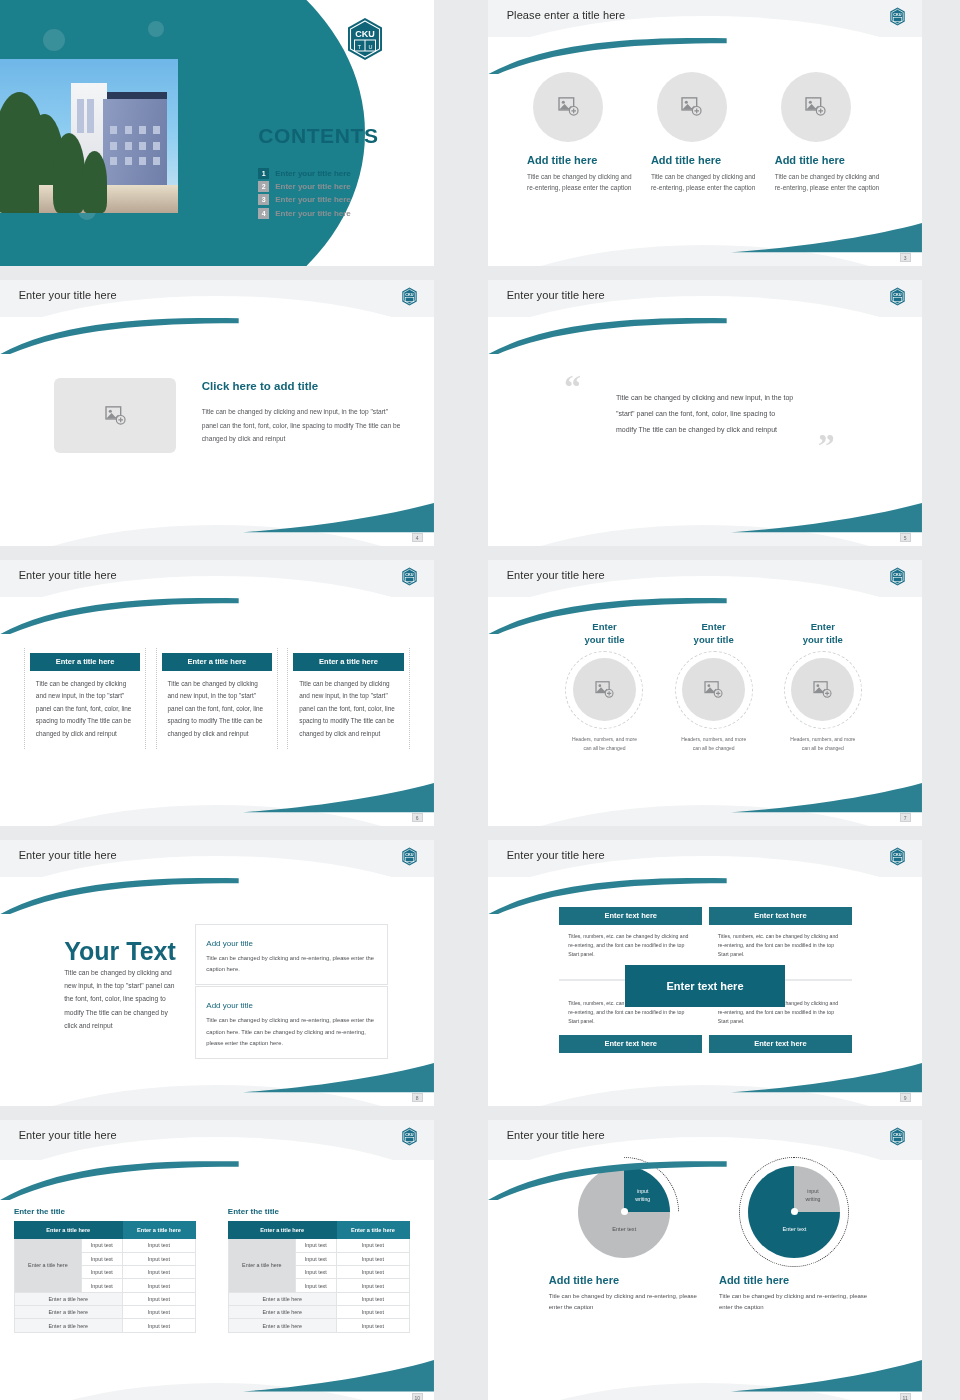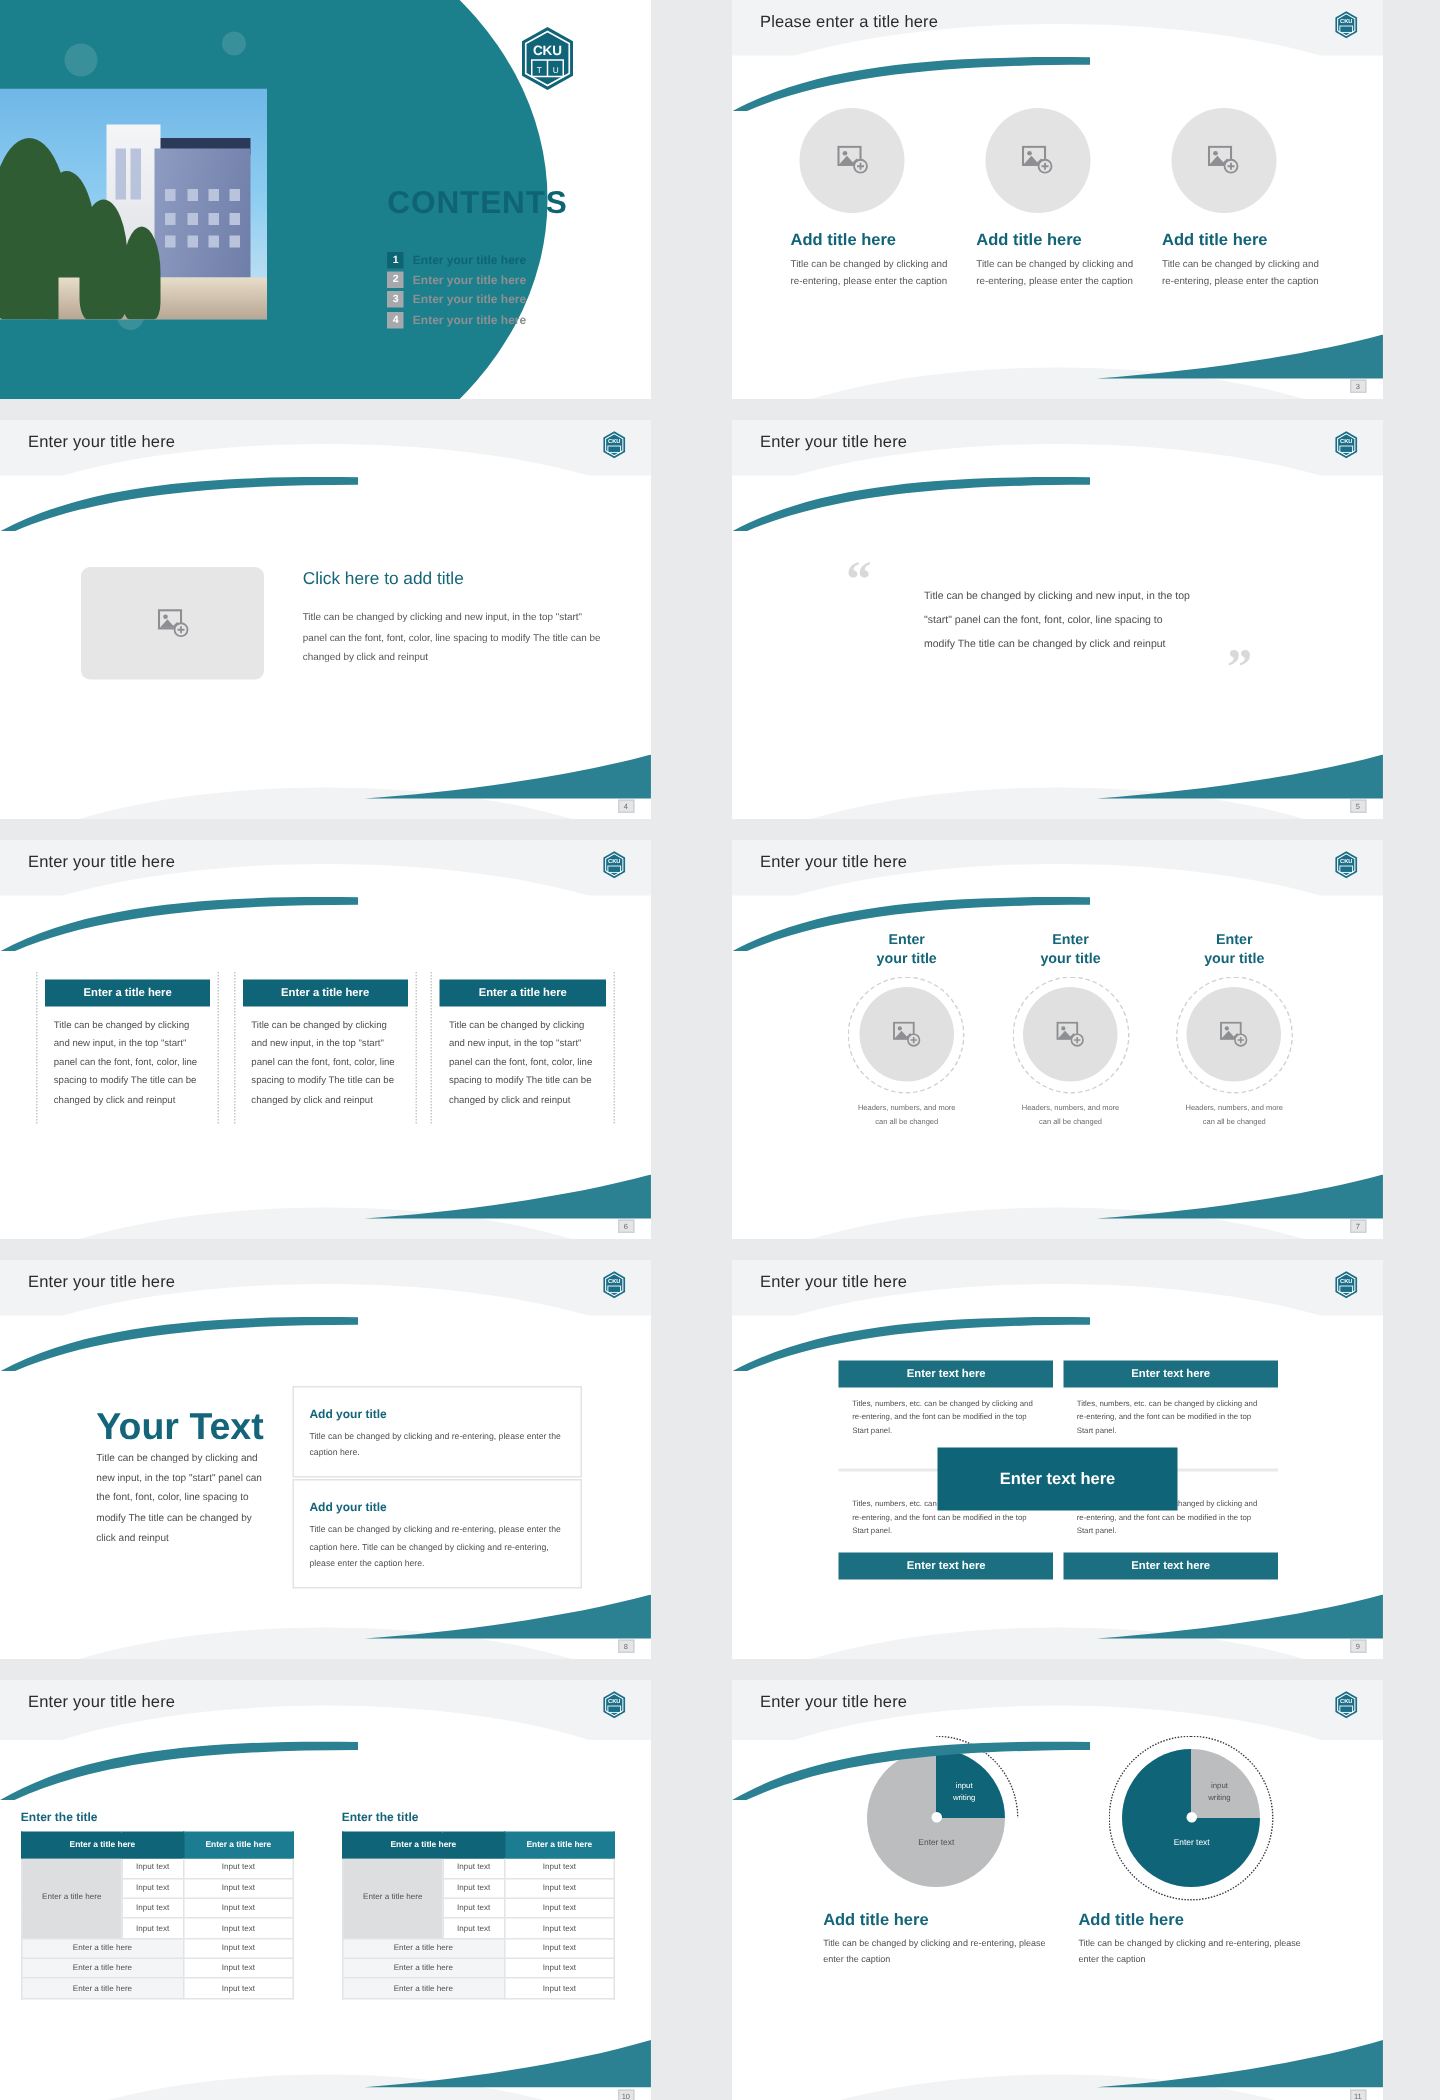--- a/index.html
+++ b/index.html
@@ -101,21 +101,21 @@
   }
   .ctitle { margin-top:12px; font-size:11px; font-weight:bold; color:#116478; }
   .cbody { margin-top:5px; font-size:6.5px; color:#58595b; line-height:1.75; }
 
   
   .imgbox {
     position:absolute; left:12.5%; top:37%; width:28%; height:28%;
     background:#e6e6e6; border-radius:6px;
     display:flex; align-items:center; justify-content:center;
   }
-  .s3-title { position:absolute; left:46.5%; top:37.5%; font-size:11.5px; font-weight:normal; color:#136578; }
+  .s3-title { position:absolute; left:46.5%; top:37.5%; font-size:11.5px; font-weight:bold; color:#136578; }
   .s3-body { position:absolute; left:46.5%; top:47%; width:47%; font-size:6.6px; color:#55565a; line-height:2.05; }
 
   
   .q-open { position:absolute; left:17.5%; top:36.5%; font-size:34px; color:#d9d9d9;
     font-family:"Liberation Serif", serif; font-weight:bold; line-height:.6; }
   .q-close { position:absolute; left:76%; top:58.5%; font-size:34px; color:#d9d9d9;
     font-family:"Liberation Serif", serif; font-weight:bold; line-height:.6; }
   .q-text { position:absolute; left:29.5%; top:41.5%; width:41%; font-size:7px; color:#4d4e52; line-height:2.25; }
 
   
@@ -135,21 +135,21 @@
   .dc-fill { width:63px; height:63px; border-radius:50%; background:#e0e0e0;
     display:flex; align-items:center; justify-content:center; }
   .dc-cap { margin-top:6px; font-size:5px; color:#6a6b6e; line-height:1.8; }
 
   
   .yt-h { position:absolute; left:14.8%; top:36.5%; font-size:25px; font-weight:bold; color:#14657a; }
   .yt-b { position:absolute; left:14.8%; top:47.5%; width:26%; font-size:6.7px; color:#4e4f53; line-height:1.95; }
   .abox { position:absolute; left:45%; width:44.5%; border:1px solid #e2e3e5; padding:7px 10px 9px; }
   .abox1 { top:31.5%; }
   .abox2 { top:55%; }
-  .abox-h { font-size:8px; font-weight:bold; color:#14657a;
+  .abox-h { font-size:8px; font-weight:normal; color:#14657a;
     background:#fff; display:inline-block; padding-right:5px; margin-top:-13px; }
   .abox-b { font-size:5.8px; color:#4f5053; line-height:1.95; margin-top:3px; }
 
   
   .quad { position:absolute; left:16.4%; top:25%; width:67.5%; }
   .qrow { display:flex; gap:2.2%; }
   .qcell { width:48.9%; }
   .qbar { background:#1c6f81; color:#fff; font-size:7.5px; font-weight:bold;
     text-align:center; padding:4.5px 0; }
   .qbody { font-size:5.2px; color:#4e4f53; line-height:1.75; padding:7px 9px 18px; min-height:54px; }

